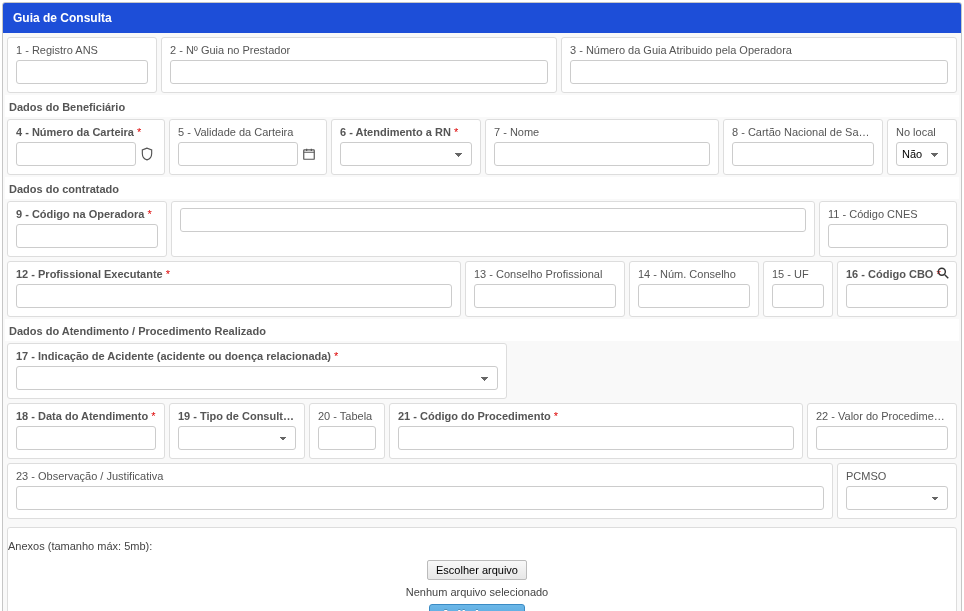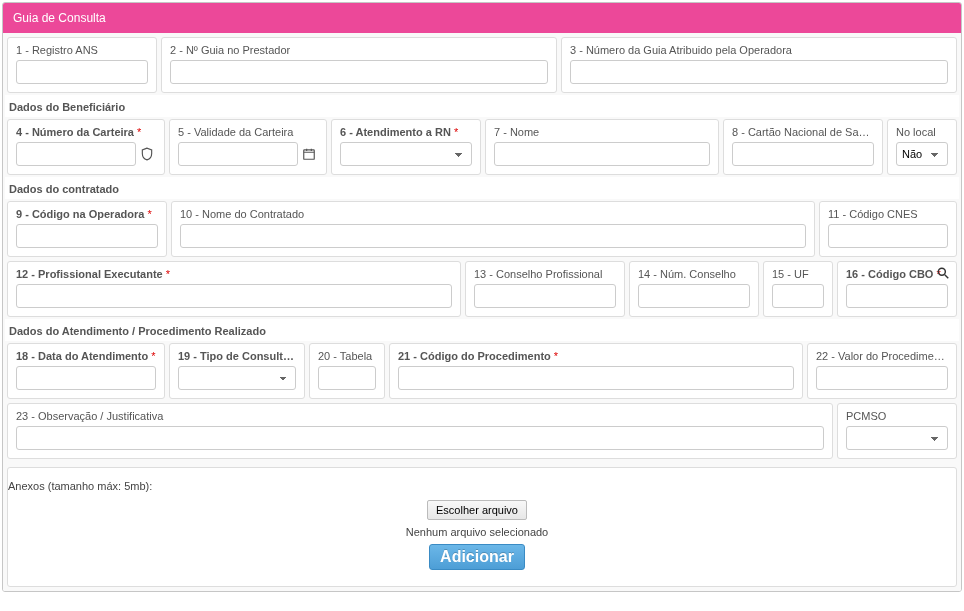--- a/index.html
+++ b/index.html
@@ -11,24 +11,24 @@
     background: #fff;
     color: #444;
   }
   .panel {
     border: 1px solid #c6c6c6;
     border-radius: 3px;
     margin: 2px;
     overflow: hidden;
   }
   .panel-header {
-    background: #ec4899;
+    background: #1d4ed8;
     color: #fff;
     padding: 8px 10px;
-    font-weight: normal;
+    font-weight: bold;
     font-size: 12px;
   }
   .panel-body {
     padding: 2px;
     background: #f9f9f9;
   }
   .section-title {
     font-weight: bold;
     font-size: 11px;
     color: #555;
@@ -226,21 +226,20 @@
 
     <div class="section-title">Dados do contratado</div>
     <div class="row">
       <div class="field-box w-160">
         <div class="field-label bold"><span>9 - Código na Operadora</span> <span class="req">*</span></div>
         <div class="field-input">
             <input type="text" style="">
           </div>
       </div>
       <div class="field-box grow">
-        <div class="field-label">10 - Nome do Contratado</div>
         <div class="field-input">
             <input type="text" style="">
           </div>
       </div>
       <div class="field-box w-138">
         <div class="field-label">11 - Código CNES</div>
         <div class="field-input">
             <input type="text" style="">
           </div>
       </div>
@@ -279,20 +278,28 @@
         </span>
         <div class="field-label bold"><span>16 - Código CBO</span> <span class="req">*</span></div>
         <div class="field-input">
             <input type="text" style="">
           </div>
       </div>
     </div>
 
     <div class="section-title">Dados do Atendimento / Procedimento Realizado</div>
     <div class="row">
+      <div class="field-box" style="width:500px">
+        <div class="field-label bold"><span>17 - Indicação de Acidente (acidente ou doença relacionada)</span> <span class="req">*</span></div>
+        <div class="field-input">
+            <select><option></option></select>
+          </div>
+      </div>
+    </div>
+    <div class="row">
       <div class="field-box w-158">
         <div class="field-label bold"><span>18 - Data do Atendimento</span> <span class="req">*</span></div>
         <div class="field-input">
             <input type="text" style="">
           </div>
       </div>
       <div class="field-box w-170">
         <div class="field-label bold"><span>19 - Tipo de Consulta</span> <span class="req">*</span></div>
         <div class="field-input">
             <select><option></option></select>

